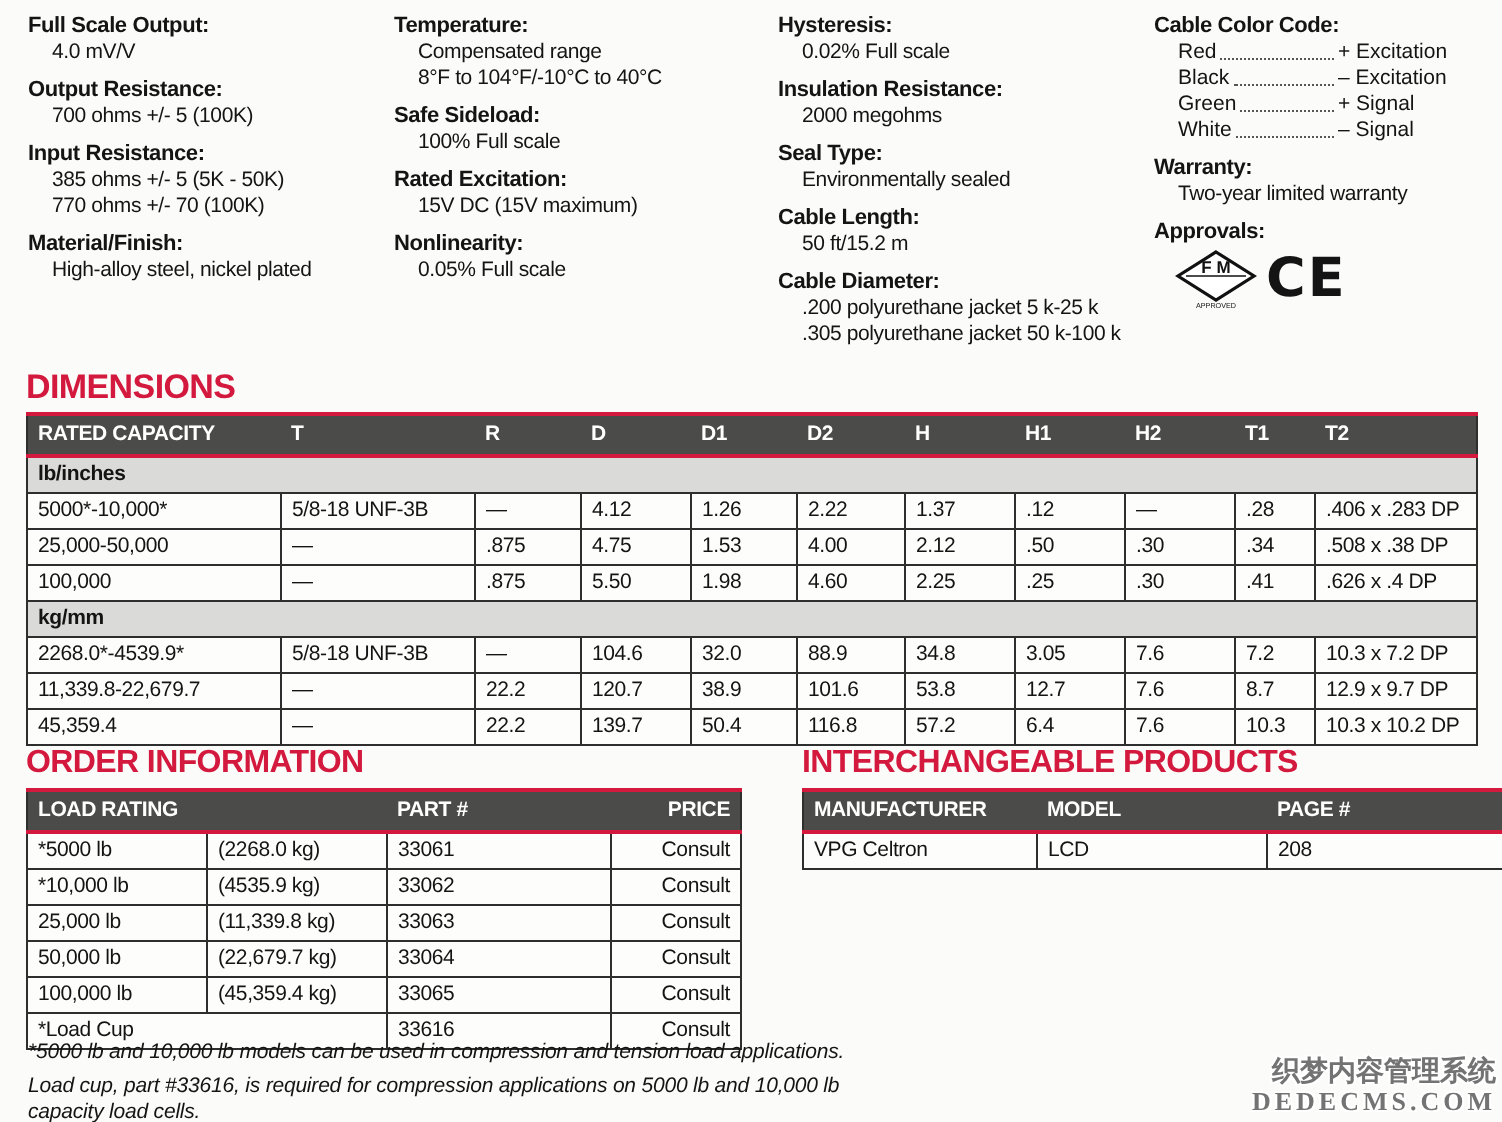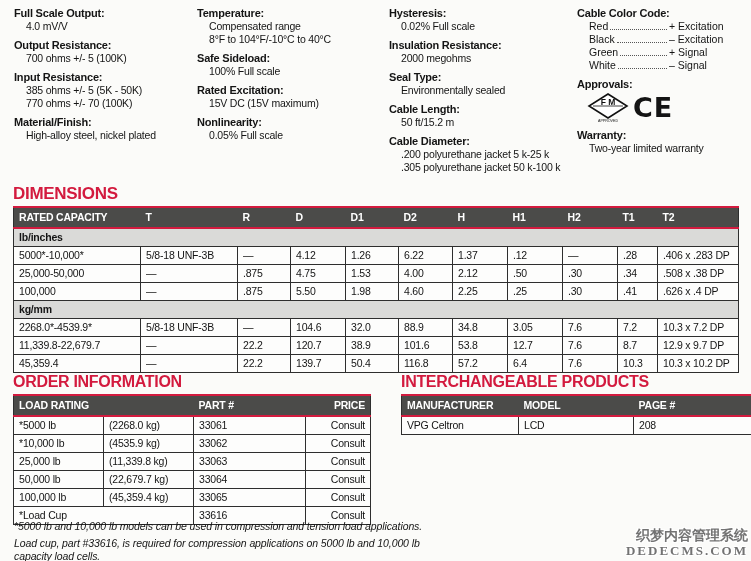--- a/index.html
+++ b/index.html
@@ -158,36 +158,36 @@
           <span class="cc-leader"></span>
           <span class="cc-val">+  Signal</span>
         </div>
         <div class="cc-row">
           <span class="cc-name">White</span>
           <span class="cc-leader"></span>
           <span class="cc-val">–  Signal</span>
         </div>
       </div>
       <div class="spec">
+        <div class="spec-label">Warranty:</div>
+        <div class="spec-line">Two-year limited warranty</div>
+      </div>
+      <div class="spec">
         <div class="spec-label">Approvals:</div>
         <div class="approvals-logos">
           <span class="fm-logo">
             <svg width="42" height="30" viewBox="0 0 42 30">
               <polygon points="21,1 40,13 21,25 2,13" fill="#fff" stroke="#111" stroke-width="1.6"></polygon>
               <line x1="6" y1="13" x2="36" y2="13" stroke="#111" stroke-width="0.8"></line>
               <text x="21" y="11.5" font-size="8.5" font-weight="bold" text-anchor="middle" fill="#111" font-family="Liberation Sans, sans-serif">F M</text>
               <text x="21" y="29" font-size="3.6" text-anchor="middle" fill="#111" font-family="Liberation Sans, sans-serif">APPROVED</text>
             </svg>
           </span>
           <span class="ce-mark">CE</span>
         </div>
-      </div>
-      <div class="spec">
-        <div class="spec-label">Warranty:</div>
-        <div class="spec-line">Two-year limited warranty</div>
       </div>
     </div>
   </div>
 
   <div class="dims">
     <div class="sec-title">DIMENSIONS</div>
     <table class="data-table" id="dim-table">
       <colgroup>
         <col style="width:127px">
           <col style="width:97px">
@@ -219,21 +219,21 @@
       <tbody>
         <tr class="band">
           <td colspan="11">lb/inches</td>
         </tr>
       <tr>
             <td>5000*-10,000*</td>
             <td>5/8-18 UNF-3B</td>
             <td>—</td>
             <td>4.12</td>
             <td>1.26</td>
-            <td>6.22</td>
+            <td>2.22</td>
             <td>1.37</td>
             <td>.12</td>
             <td>—</td>
             <td>.28</td>
             <td>.406 x .283 DP</td>
           </tr>
           <tr>
             <td>25,000-50,000</td>
             <td>—</td>
             <td>.875</td>

